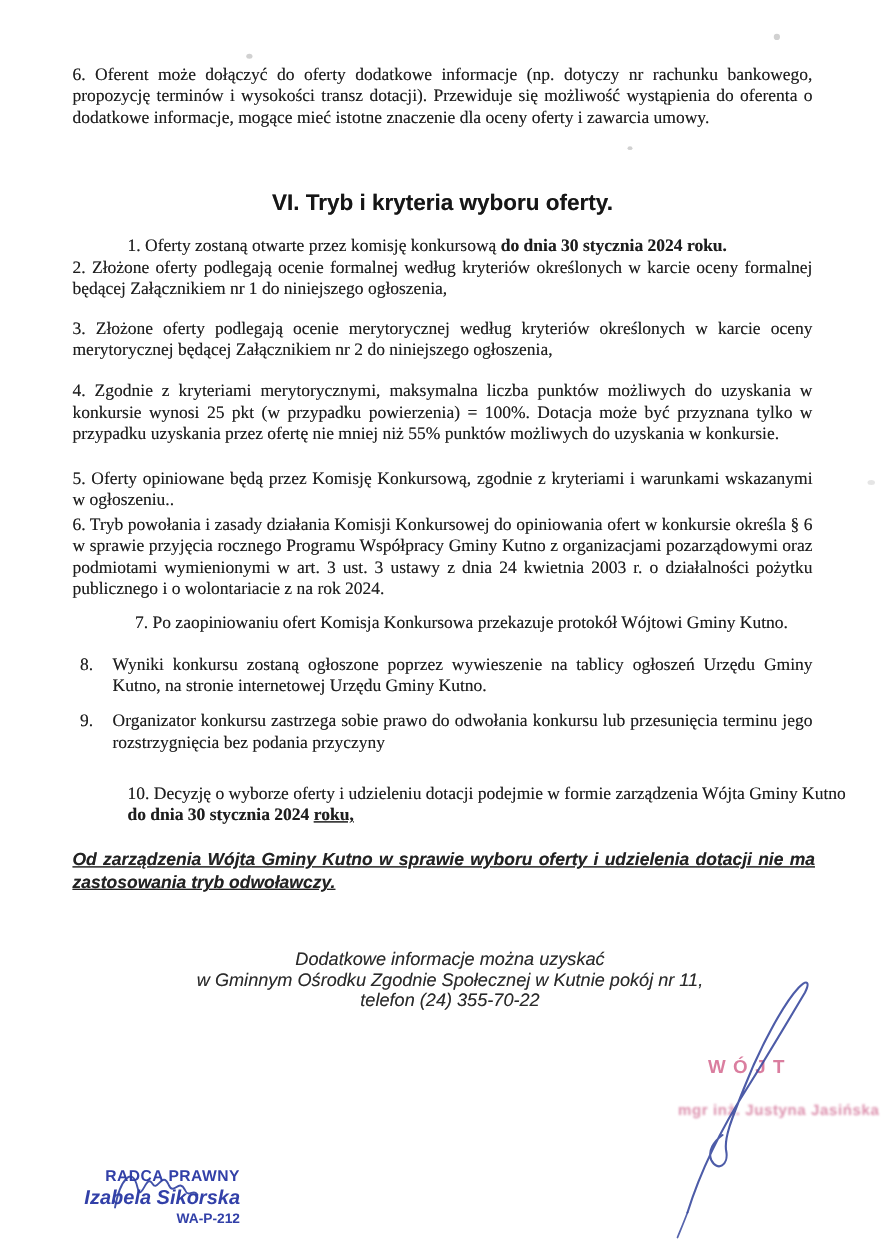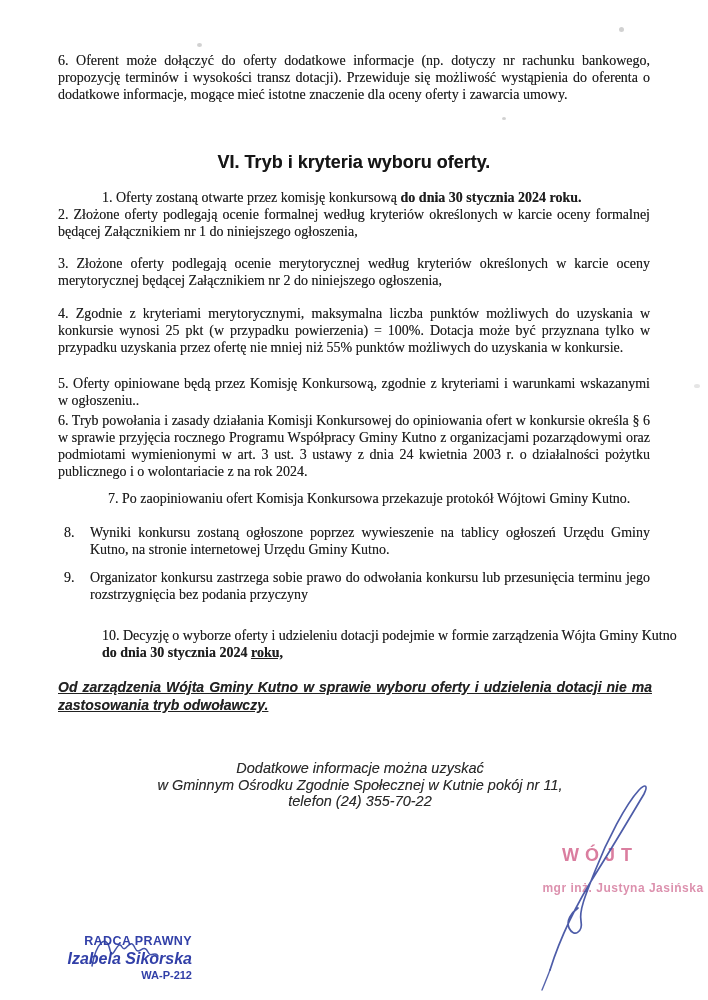--- a/index.html
+++ b/index.html
@@ -38,21 +38,21 @@
   .info{
     position:absolute;left:110px;width:500px;margin:0;text-align:center;
     font-family:"Liberation Sans","DejaVu Sans",sans-serif;
     font-style:italic;font-size:14.5px;line-height:16.5px;color:#2a2a2a;
     text-shadow:0 0 .3px rgba(0,0,0,.35);
   }
   
   .wojt-title{
     position:absolute;left:540px;top:845px;width:120px;text-align:center;margin:0;
     font-family:"Liberation Sans","DejaVu Sans",sans-serif;
-    font-weight:bold;font-size:18px;letter-spacing:6px;
+    font-weight:bold;font-size:15px;letter-spacing:6px;
     color:#d4688f;opacity:.85;filter:blur(.4px);
   }
   .wojt-name{
     position:absolute;left:528px;top:881px;width:190px;text-align:center;margin:0;
     font-family:"Liberation Sans","DejaVu Sans",sans-serif;
     font-weight:bold;font-size:12px;letter-spacing:.5px;
     color:#d4769a;opacity:.8;filter:blur(.7px);
   }
   
   .legal{

